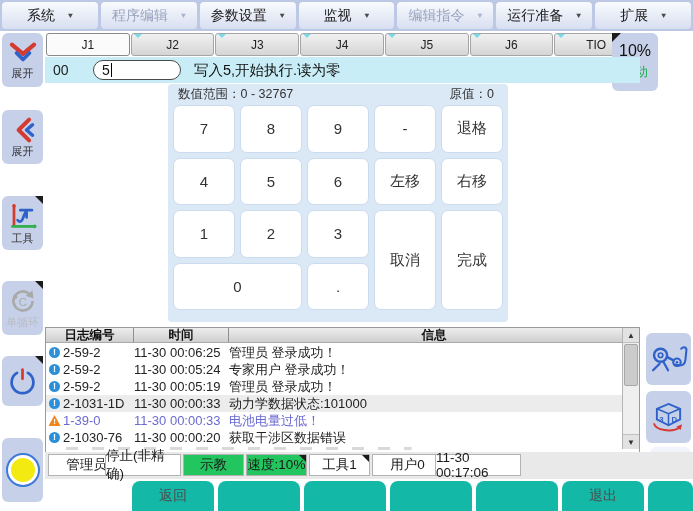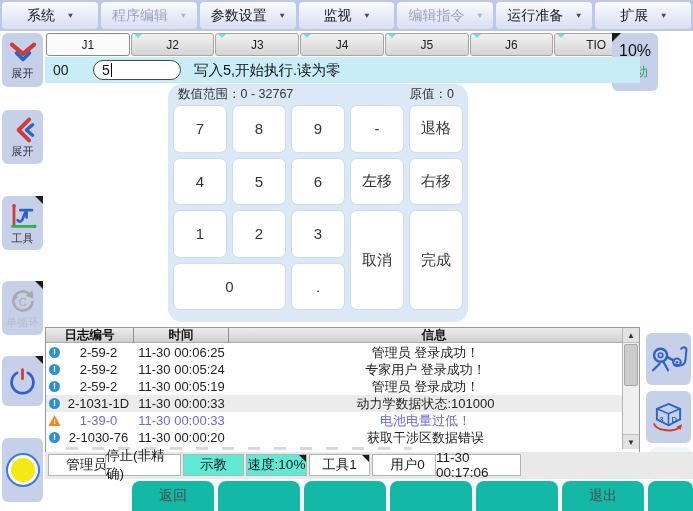--- a/index.html
+++ b/index.html
@@ -40,22 +40,22 @@
   .paramrow { position:absolute; left:45px; top:57px; width:595px; height:26px;
               background:#c9edf6; display:flex; align-items:center; }
   .param-index { margin-left:8px; width:34px; font-size:14px; color:#222; }
   .value-input { margin-left:6px; width:88px; height:20px; background:#fff;
                  border:1.6px solid #4a4a4a; border-radius:10px;
                  display:flex; align-items:center; padding-left:8px; font-size:14px; color:#111; }
   .caret { display:inline-block; width:1.5px; height:14px; background:#000; margin-left:1px; }
   .param-desc { margin-left:13px; font-size:14.5px; color:#111; }
 
   
-  .keypad { position:absolute; left:168px; top:84px; width:300px; height:238px;
-            background:#dbe8f6; border-radius:14px; }
+  .keypad { position:absolute; left:168px; top:84px; width:340px; height:238px;
+            background:#dbe8f6; border-radius:4px; }
   .keypad-header { display:flex; justify-content:space-between; align-items:center;
                    height:18px; padding:2px 14px 0 10px; font-size:12.5px; color:#333; }
   .keys { display:grid; grid-template-columns:repeat(5,1fr); grid-template-rows:repeat(4,1fr);
           gap:5px; padding:3px 5px 6px 5px; height:214px; }
   .key { background:#fff; border:1px solid #ccdcee; border-radius:7px;
          display:flex; align-items:center; justify-content:center;
          font-size:15px; color:#333; cursor:default; }
   .key-zero   { grid-column:1 / 3; }
   .key-cancel { grid-column:4; grid-row:3 / 5; }
   .key-done   { grid-column:5; grid-row:3 / 5; }
@@ -73,21 +73,21 @@
                    background:#f1f4fa; border-radius:6px 6px 0 0; }
 
   
   .log { position:absolute; left:45px; top:327px; width:595px; height:142px;
          border:1px solid #999; background:#fff; }
   .log-header { height:15px; display:flex; background:linear-gradient(#ededed,#cfcfcf);
                 border-bottom:1px solid #a8a8a8; font-size:12.5px; font-weight:bold; color:#111; }
   .lh-cell { display:flex; align-items:center; justify-content:center; border-right:1px solid #8f8f8f; }
   .lh-id { width:88px; } .lh-time { width:95px; } .lh-msg { flex:1; border-right:none; }
   .log-rows { position:absolute; left:0; top:16px; right:17px; bottom:0; overflow:hidden; }
-  .log-row { height:17px; display:flex; align-items:center; font-size:13px; color:#222;text-align:center; }
+  .log-row { height:17px; display:flex; align-items:center; font-size:13px; color:#222; }
   .log-row.shaded { background:#ececec; }
   .cell-icon { width:17px; display:flex; justify-content:center; }
   .cell-id { width:71px; } .cell-time { width:95px; } .cell-msg { flex:1; }
   .log-row.warn .cell-id, .log-row.warn .cell-time, .log-row.warn .cell-msg { color:#6a6ad4; }
   .log-partial { height:6px; overflow:hidden;
       background:repeating-linear-gradient(90deg,#d9d9d9 0 12px, transparent 12px 26px);
       background-size:60% 3px; background-repeat:no-repeat; background-position:20px 1px; }
   .info-ic { width:11px; height:11px; border-radius:50%; background:#2b8fd9; color:#fff;
              font-size:9px; font-weight:bold; text-align:center; line-height:11px; }
   .info-ic::after { content:"!"; }
@@ -102,21 +102,21 @@
   .sb-btn.bottom { position:absolute; bottom:0; width:100%; border-top:1px solid #c0c0c0; border-bottom:none; }
   .sb-btn.up::after { content:"▲"; }
   .sb-btn.down::after { content:"▼"; }
   .sb-thumb { position:absolute; top:16px; left:1px; width:14px; height:42px;
               background:#cbcbcb; border:1px solid #a8a8a8; border-radius:2px; }
 
   
   .statusbar { position:absolute; left:45px; top:452px; width:648px; height:27px; background:#e9e9e9; }
   .st-cell { position:absolute; top:2px; height:22px; background:#fff; border:1px solid #b3b3b3;
              font-size:13.5px; color:#1a1a1a; display:flex; align-items:center; justify-content:center; }
-  .st-cell.green { background:#5eead4; }
+  .st-cell.green { background:#22c55e; }
   .st-cell .fold-r { border-top-width:7px; border-left-width:7px; }
 
   
   .foot-btn { position:absolute; top:481px; height:30px; width:82px; background:#14b8a6;
               border-radius:8px 8px 0 0; display:flex; align-items:center; justify-content:center;
               font-size:14px; color:#4c4c4c; }
 
   svg { display:block; }
 </style>
 </head>

